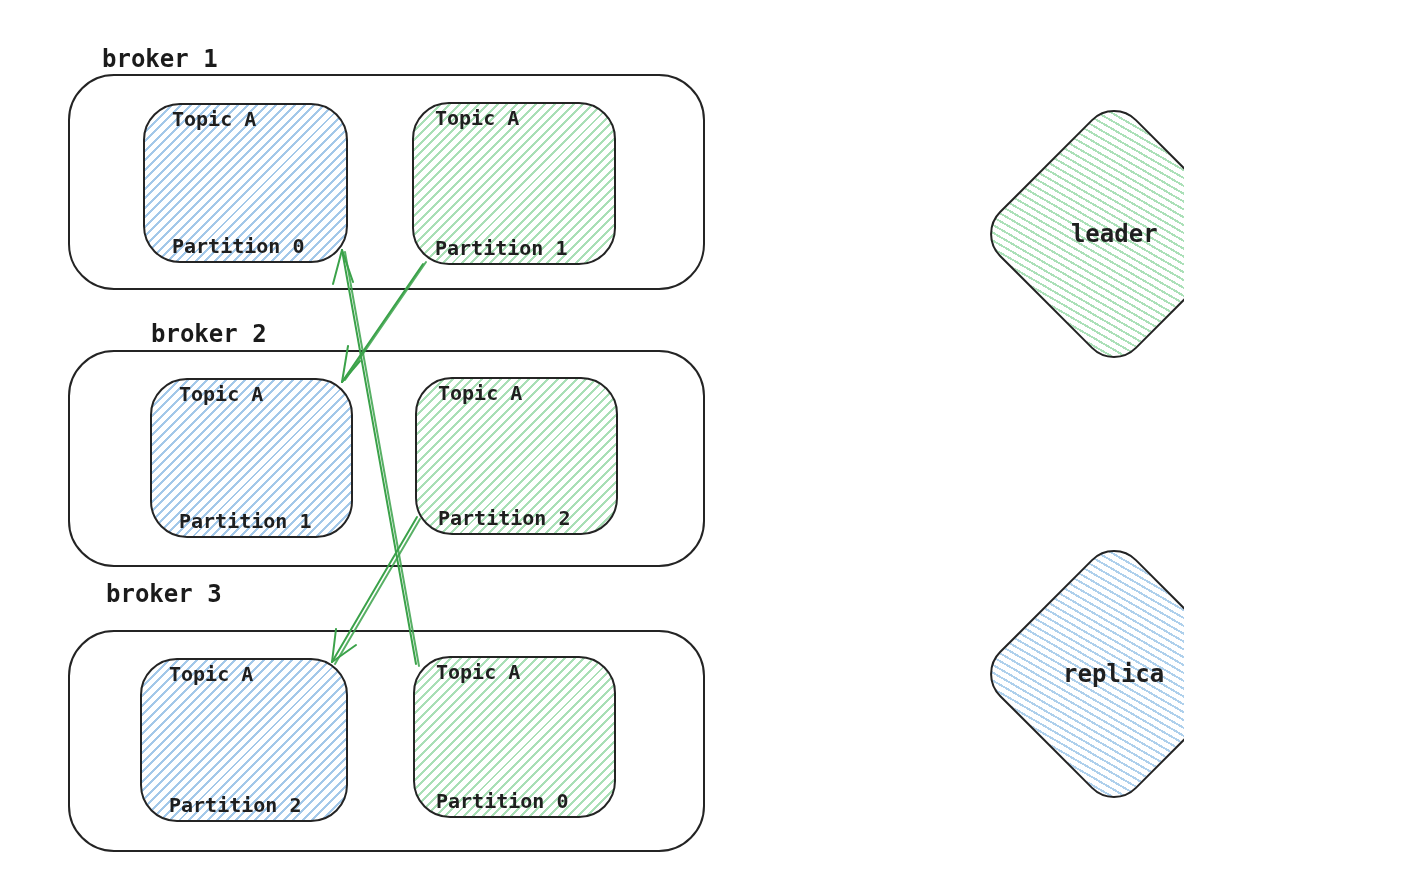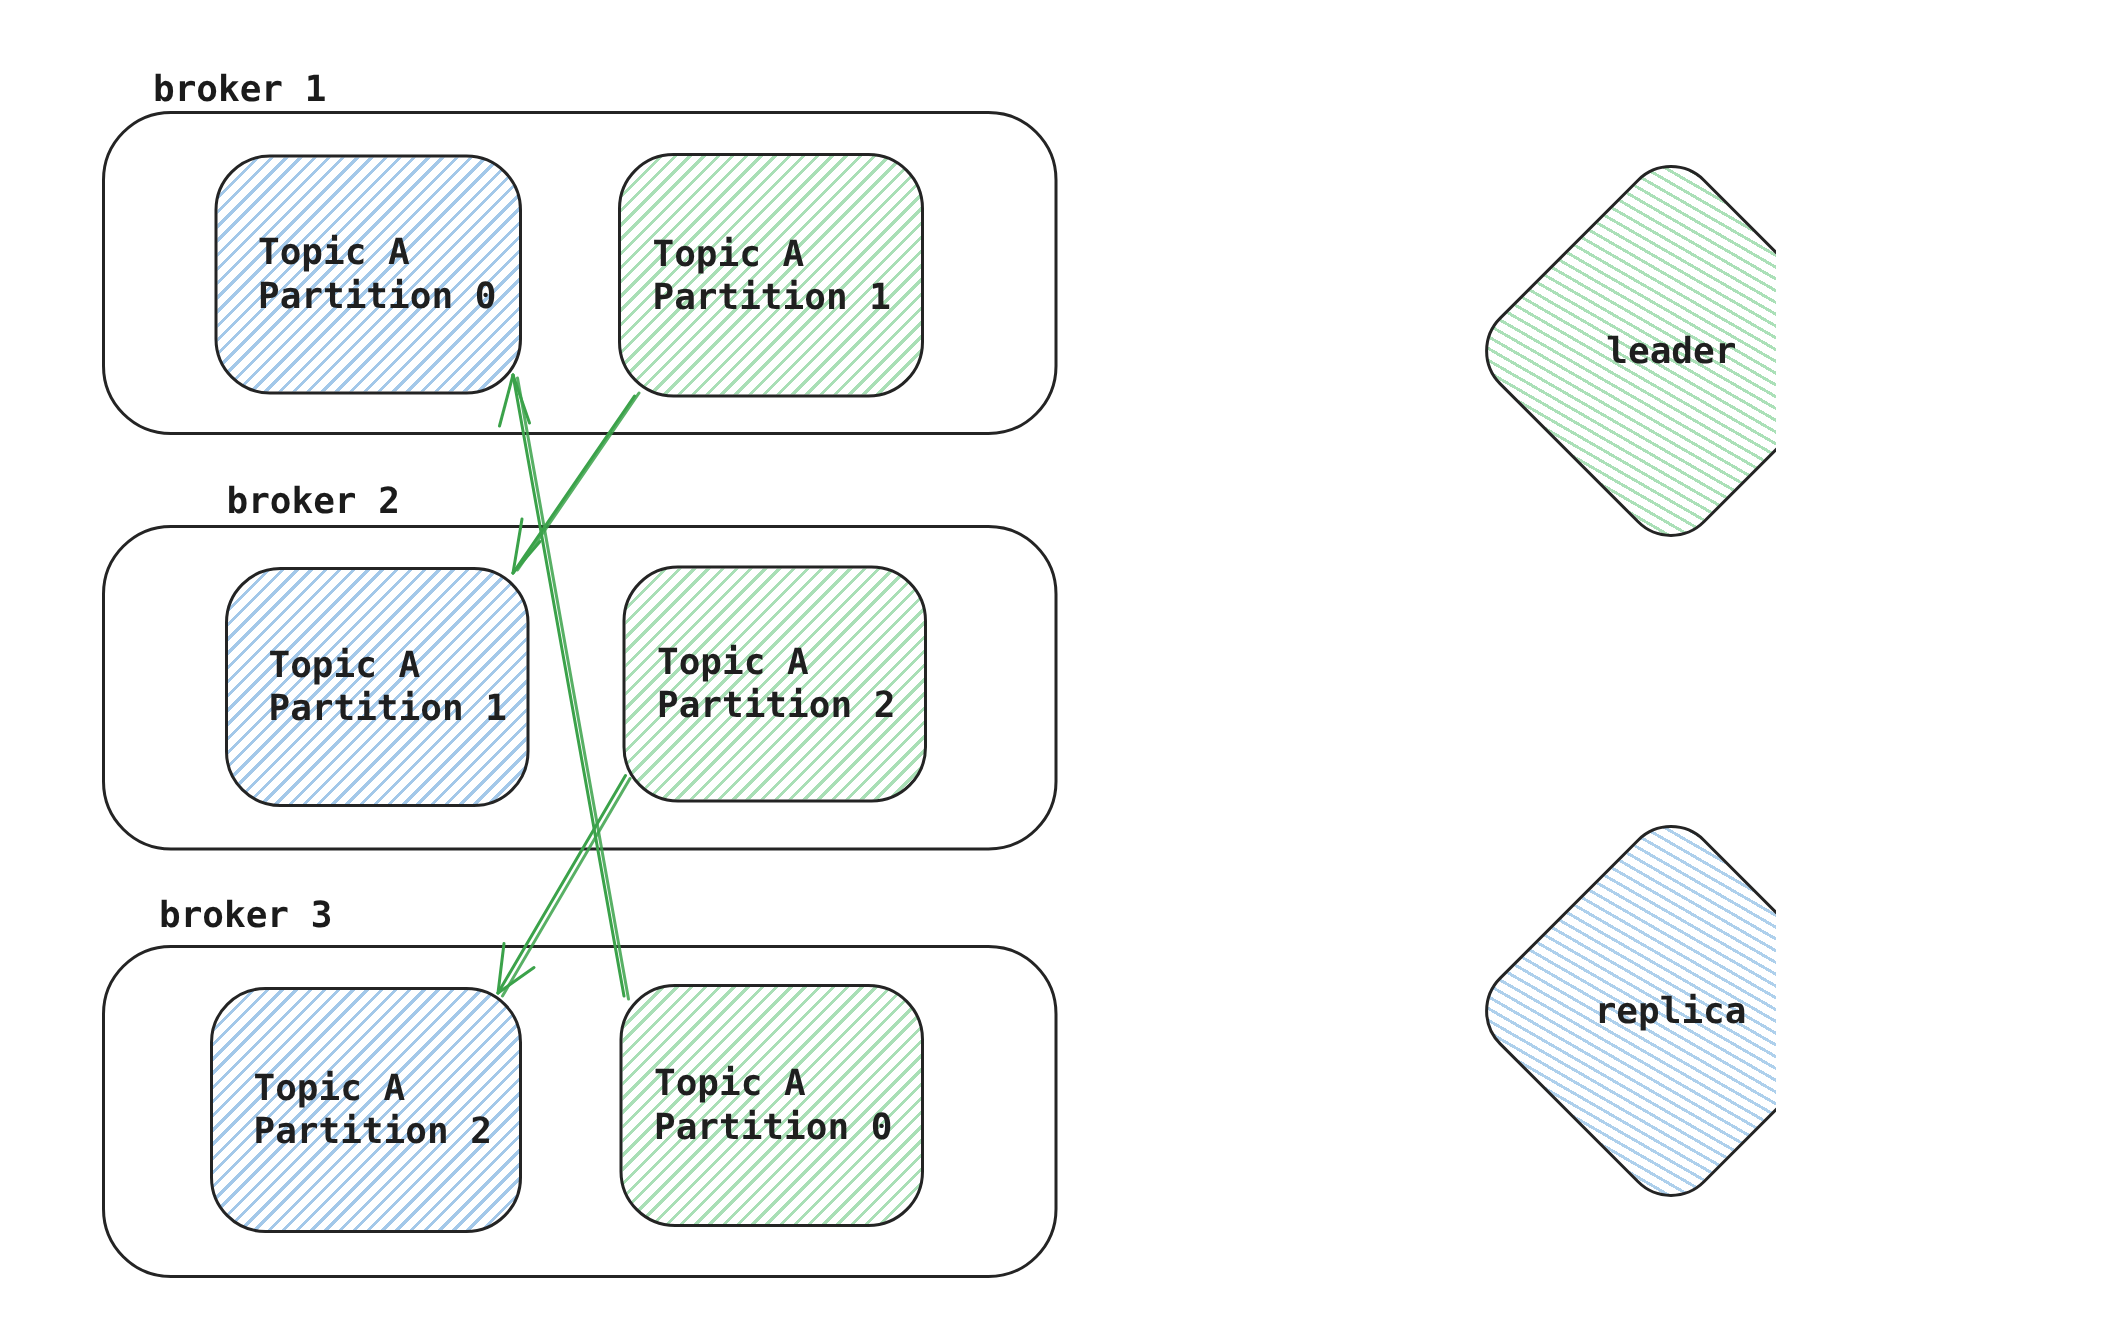--- a/index.html
+++ b/index.html
@@ -26,23 +26,23 @@
     box-sizing:border-box;
     background:#ffffff;
   }
   .part{
     position:absolute;
     border:2.2px solid #242424;
     border-radius:37px;
     box-sizing:border-box;
     display:flex;
     flex-direction:column;
-    justify-content:center;
+    justify-content:space-between;
     padding-left:27px;
-    font-size:24px;
+    font-size:20px;
     line-height:29px;
     font-weight:bold;
     color:#1f1f1f;
     z-index:2;
   }
   .hatch-blue{
     background-image:repeating-linear-gradient(135deg,
       transparent 0px, transparent 4.6px,
       #a3c8e9 4.6px, #a3c8e9 6.7px);
   }
@@ -108,21 +108,21 @@
 
   <div class="part hatch-blue" style="left:150px;top:378px;width:203px;height:160px;">
     <span>Topic A</span>
     <span>Partition 1</span>
   </div>
   <div class="part hatch-green" style="left:415px;top:377px;width:203px;height:158px;padding-left:21px;">
     <span>Topic A</span>
     <span>Partition 2</span>
   </div>
 
-  <div class="broker-label" style="left:106px;top:581px;margin-top:16px;">broker 3</div>
+  <div class="broker-label" style="left:106px;top:581px;">broker 3</div>
   <div class="broker-box" style="left:68px;top:630px;width:637px;height:222px;"></div>
 
   <div class="part hatch-blue" style="left:140px;top:658px;width:208px;height:164px;">
     <span>Topic A</span>
     <span>Partition 2</span>
   </div>
   <div class="part hatch-green" style="left:413px;top:656px;width:203px;height:162px;padding-left:21px;">
     <span>Topic A</span>
     <span>Partition 0</span>
   </div>

